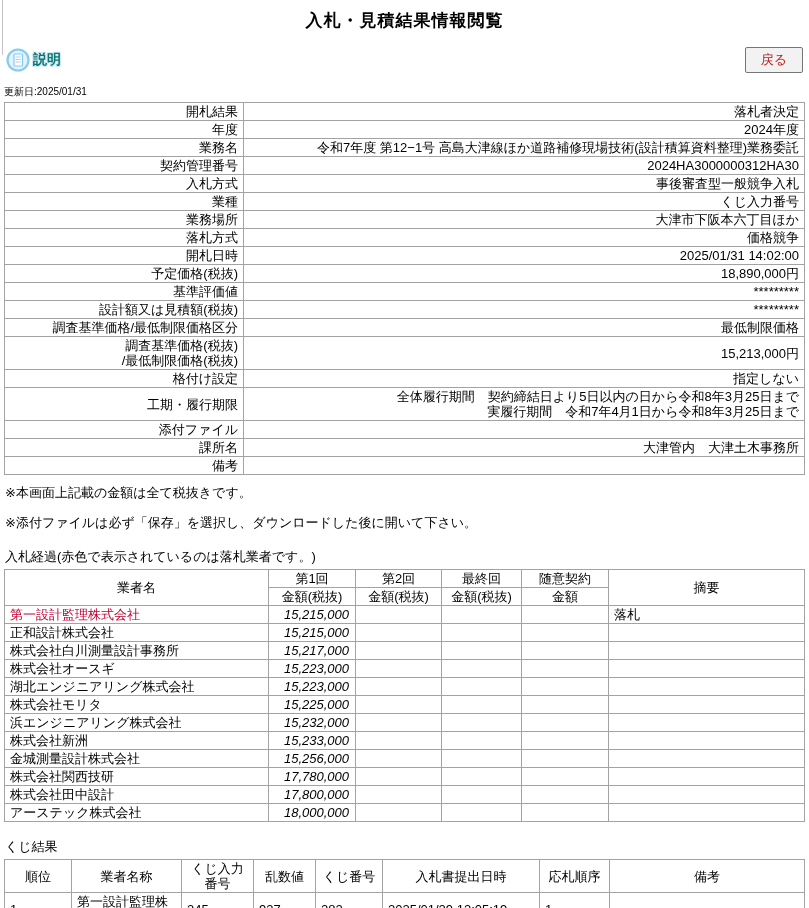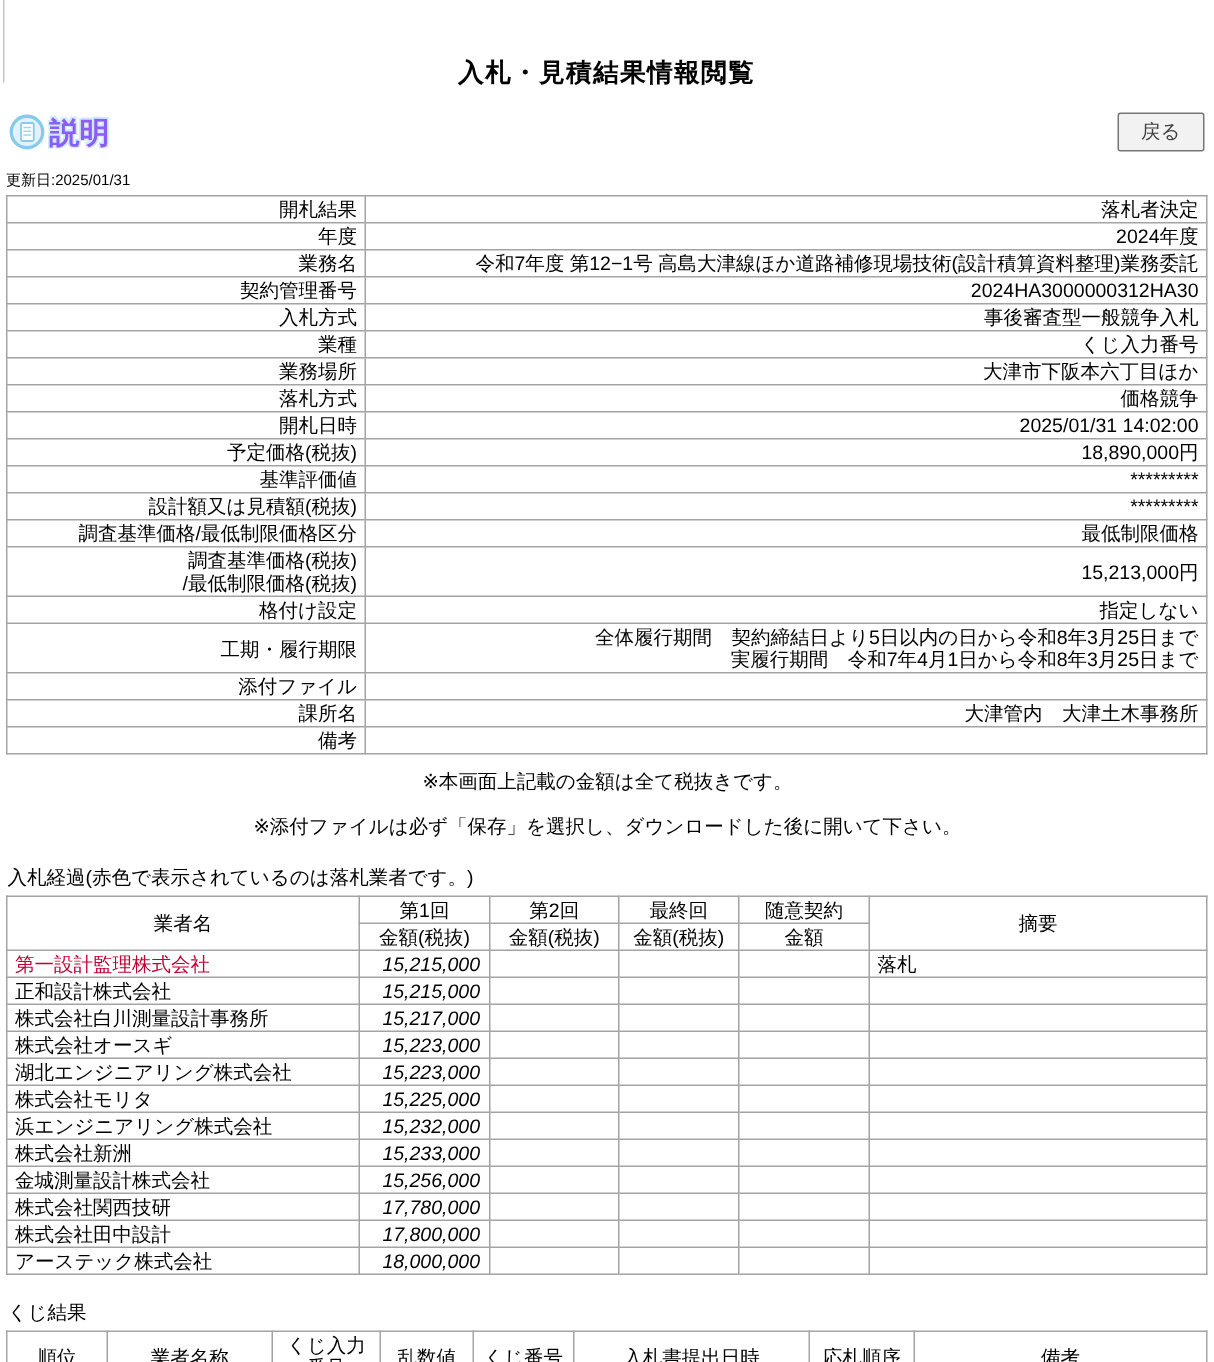--- a/index.html
+++ b/index.html
@@ -5,52 +5,52 @@
   * { box-sizing: border-box; }
   html, body { margin: 0; padding: 0; background: #ffffff; }
   body {
     width: 809px; height: 908px; position: relative;
     font-family: "Liberation Sans", "DejaVu Sans", sans-serif;
     font-size: 13px; color: #000;
   }
   .frame-line { position: absolute; left: 2px; top: 0; width: 1px; height: 55px; background: #c4c4c4; }
   .container { padding: 0 4px; }
 
-  .page-title { text-align: center; font-weight: bold; font-size: 17px; padding-top: 9px; letter-spacing: 1px; margin-top: 28px; }
+  .page-title { text-align: center; font-weight: bold; font-size: 17px; padding-top: 9px; letter-spacing: 1px; }
 
   .toolbar { display: flex; justify-content: space-between; align-items: center; margin: 13px 2px 0 2px; height: 30px; }
   .explain { display: inline-flex; align-items: center; gap: 3px; cursor: pointer; text-decoration: none; }
   .explain-label {
-    color: #8b5cf6; font-weight: bold; font-size: 20px;
+    color: #0f766e; font-weight: bold; font-size: 14px;
     text-shadow: 1px 1px 0 #cfeaf8, -1px -1px 0 #cfeaf8, 1px -1px 0 #cfeaf8, -1px 1px 0 #cfeaf8;
   }
   .btn-back {
-    font-family: inherit; font-size: 13px; color: #404040;
+    font-family: inherit; font-size: 13px; color: #b91c1c;
     background: #f2f2f2; border: 1px solid #767676; border-radius: 2px;
     padding: 3px 15px; cursor: pointer;
   }
 
   .updated { font-size: 10px; margin: 10px 0 3px 0; }
 
   table { border-collapse: collapse; table-layout: fixed; }
   td, th { border: 1px solid #a3a3a3; padding: 1px 5px; line-height: 15px; vertical-align: middle; word-break: break-all; }
   th { font-weight: normal; text-align: center; }
 
   .details { width: 801px; }
   .details td { height: 18px; text-align: right; }
   .details .lbl { width: 239px; }
 
-  .notes { margin: 9px 0 0 1px; text-align: center; }
+  .notes { margin: 9px 0 0 1px; }
   .notes div { margin: 5px 0 12px 0; }
 
   .section-label { margin: 16px 0 3px 1px; }
 
   .bids { width: 801px; }
   .bids td { height: 18px; }
-  .bids .c-name  { width: 235px; }
+  .bids .c-name  { width: 264px; }
   .bids .c-amt1  { width: 87px; }
   .bids .c-amt2  { width: 86px; }
   .bids .c-amt3  { width: 80px; }
   .bids .c-amt4  { width: 87px; }
   .bids .amt { text-align: right; padding-right: 6px; font-style: italic; }
   .winner { color: #c00033; }
 
   .kuji { width: 801px; }
   .kuji td { height: 17px; }
   .kuji .c-rank  { width: 67px; }

